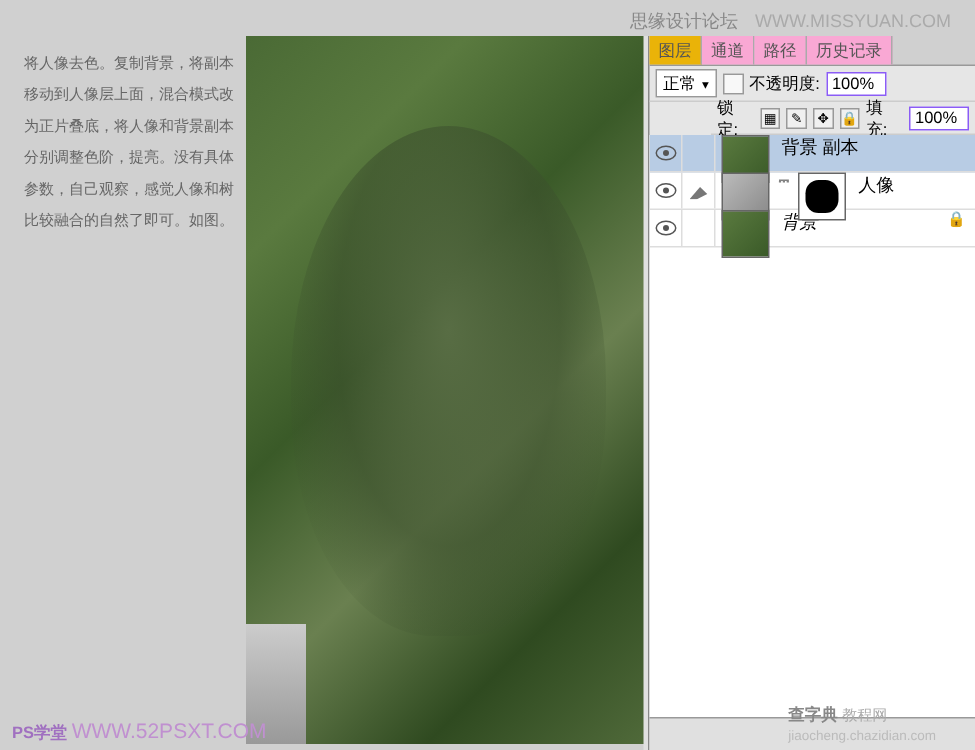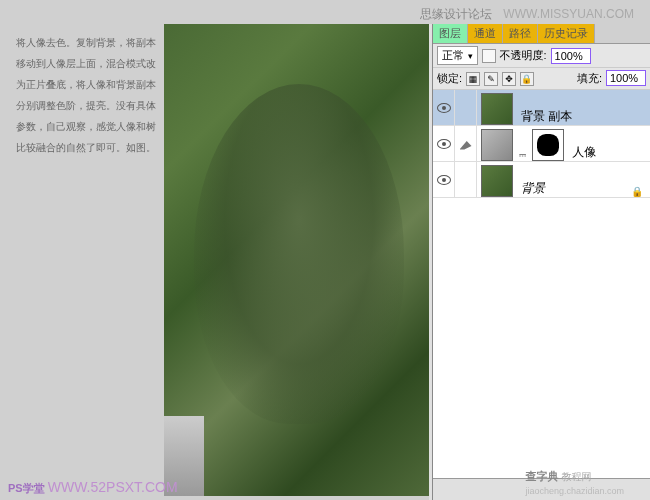--- a/index.html
+++ b/index.html
@@ -13,33 +13,33 @@
 .canvas { position: absolute; left: 164px; top: 24px; width: 268px; height: 472px; background: #3a5a2a; overflow: hidden; }
 .tree-texture { width: 100%; height: 100%; background: linear-gradient(135deg, #4a6a35 0%, #5a7a3f 20%, #3a5a28 40%, #6a8050 60%, #2f4a20 80%, #506a3a 100%); position: relative; }
 .face-shape { position: absolute; top: 60px; left: 30px; width: 210px; height: 340px; background: radial-gradient(ellipse at 50% 40%, rgba(90,110,70,0.9) 0%, rgba(60,80,45,0.6) 50%, transparent 80%); border-radius: 50% 50% 45% 45%; }
 .building { position: absolute; bottom: 0; left: 0; width: 40px; height: 80px; background: linear-gradient(#ccc, #999); }
 
 .panel-wrapper { position: absolute; left: 432px; top: 24px; width: 218px; height: 476px; background: #e6e6e6; border-left: 1px solid #888; display: flex; flex-direction: column; }
 
 .scrubber { width: 4px; background: #e0e0e0; position: absolute; left: 429px; top: 24px; height: 476px; cursor: ew-resize; }
 
 .tabs { display: flex; background: #d0d0d0; height: 20px; border-bottom: 1px solid #999; font-size: 11px; }
-.tab { padding: 2px 6px; border-right: 1px solid #aaa; color: #555; background: #eab308; overflow: hidden; white-space: nowrap; }
-.tab.active { background: #86efac; }
+.tab { padding: 2px 6px; border-right: 1px solid #aaa; color: #555; background: #f9a8d4; overflow: hidden; white-space: nowrap; }
+.tab.active { background: #eab308; }
 
 .controls-row { display: flex; align-items: center; padding: 3px 4px; gap: 4px; font-size: 11px; border-bottom: 1px solid #ccc; height: 24px; }
 .dropdown { border: 1px solid #999; background: #ffffff; padding: 1px 4px; font-size: 11px; display: flex; align-items: center; gap: 4px; }
 .dropdown-arrow { font-size: 9px; }
 .percent-box { border: 1px solid #8b5cf6; background: #fff; padding: 1px 3px; font-size: 11px; min-width: 40px; text-align: right; display: flex; align-items: center; }
 
-.lock-row { display: flex; align-items: flex-end; padding: 3px 4px; gap: 4px; font-size: 11px; border-bottom: 1px solid #ccc; height: 22px; }
+.lock-row { display: flex; align-items: center; padding: 3px 4px; gap: 4px; font-size: 11px; border-bottom: 1px solid #ccc; height: 22px; margin-left: 41px; }
 .lock-icon-sq { width: 14px; height: 14px; border: 1px solid #999; display: inline-flex; align-items: center; justify-content: center; font-size: 9px; background: #f0f0f0; }
 
 .layers-list { flex: 1; background: #fff; overflow-y: auto; }
-.layer-row { display: flex; align-items: flex-end; border-bottom: 1px solid #ddd; height: 36px; font-size: 12px; }
+.layer-row { display: flex; align-items: flex-start; border-bottom: 1px solid #ddd; height: 25px; font-size: 12px; }
 .layer-row.selected { background: #b8cce4; }
 .eye-col { width: 22px; text-align: center; border-right: 1px solid #ddd; height: 100%; display: flex; align-items: center; justify-content: center; }
 .link-col { width: 22px; text-align: center; border-right: 1px solid #ddd; height: 100%; display: flex; align-items: center; justify-content: center; }
 .thumb { width: 32px; height: 32px; border: 1px solid #666; margin: 0 4px; flex-shrink: 0; }
 .thumb.green { background: linear-gradient(135deg, #5a7a3f, #3a5a28); }
 .thumb.gray { background: linear-gradient(135deg, #bbb, #888); }
 .thumb.mask { background: #fff; position: relative; }
 .thumb.mask::after { content: ""; position: absolute; inset: 4px; background: #000; border-radius: 40%; }
 .mask-link { font-size: 9px; margin: 0 2px; }
 .layer-name { margin-left: 4px; }

